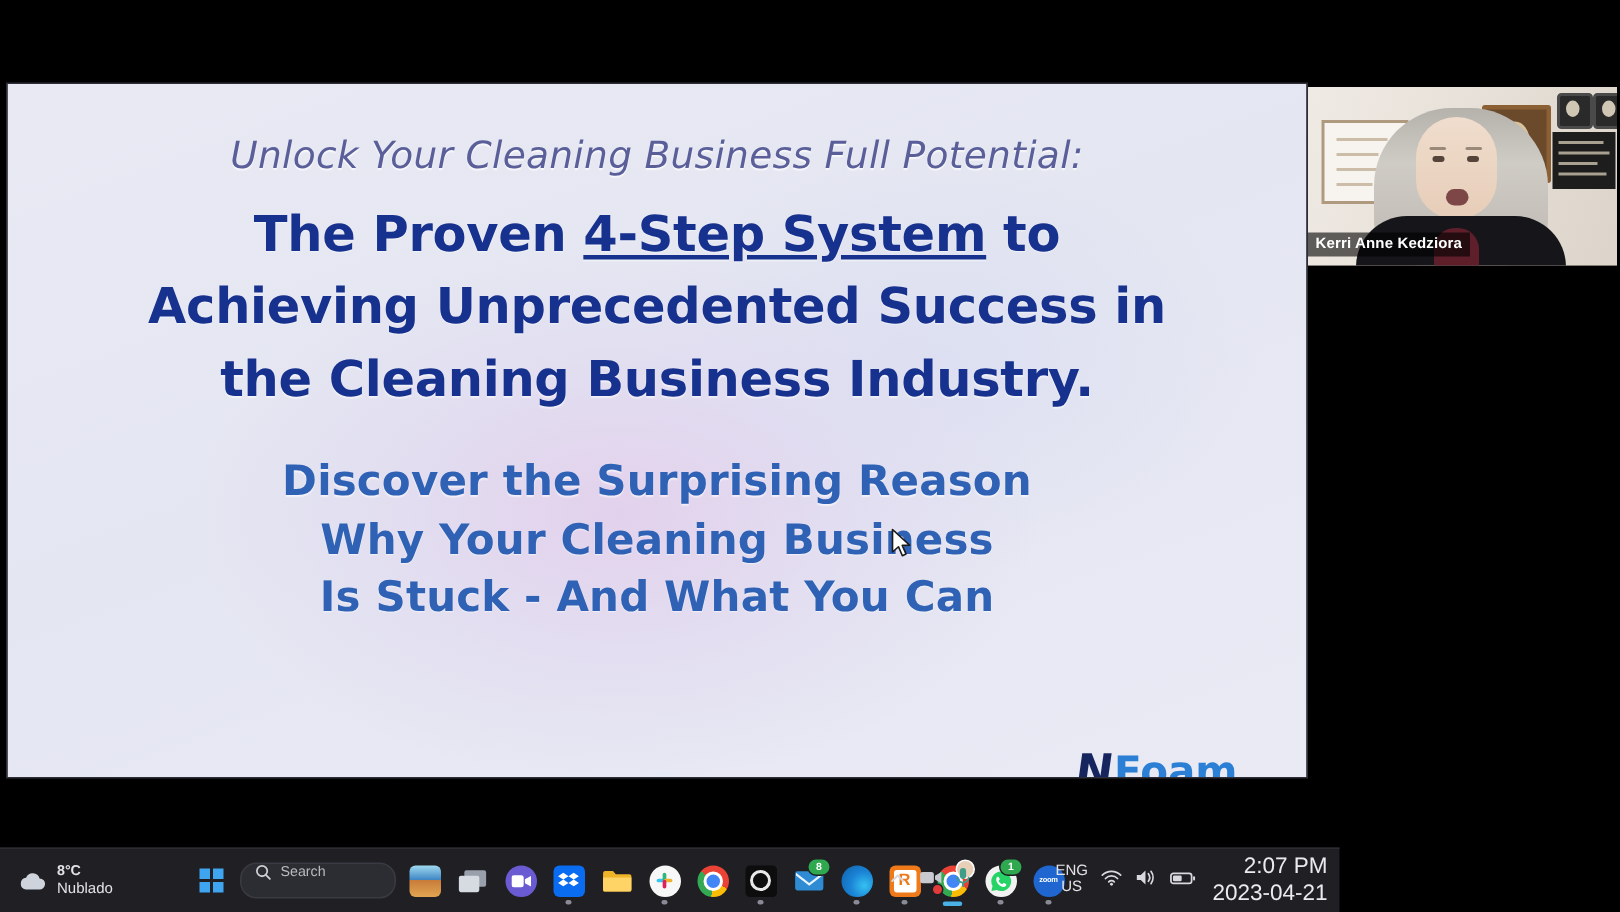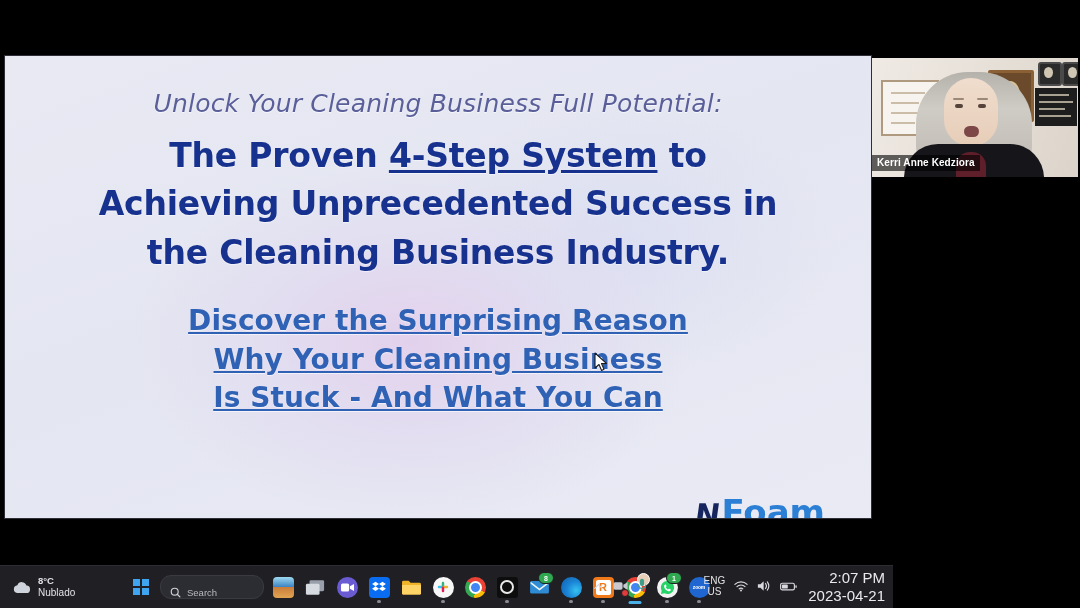--- a/index.html
+++ b/index.html
@@ -64,36 +64,36 @@
     font-family:"DejaVu Sans", sans-serif;
     font-weight:700;
     font-size:28px;
     line-height:1.38;
     color:#2f62b5;
     text-align:center;
     width:720px;
     letter-spacing:.1px;
     text-shadow:0 1px 1px rgba(255,255,255,.6);
   }
-  .subhead .l{display:block;text-decoration:underline;}
+  .subhead .l{display:block;}
 
   
   #slide-logo{
     position:absolute;right:46px;bottom:-10px;
     display:flex;align-items:flex-end;gap:1px;
     height:34px;overflow:hidden;pointer-events:none;
   }
   #slide-logo .mark{
     font-family:"DejaVu Sans", sans-serif;
     font-weight:700;font-size:30px;color:#16255e;
     line-height:.9;transform:skewX(-8deg);
   }
   #slide-logo .wordmark{
     font-family:"DejaVu Sans", sans-serif;
-    font-weight:700;font-size:34px;color:#2b7fd4;line-height:.95;
+    font-weight:700;font-size:27px;color:#2b7fd4;line-height:.95;
   }
 
   
   #cursor{position:absolute;left:594px;top:352px;width:14px;height:20px;}
 
   
   #webcam{
     position:absolute;left:872px;top:58px;width:206px;height:119px;
     overflow:hidden;background:#cdbfb2;
   }
@@ -179,21 +179,21 @@
     position:absolute;left:128px;display:flex;align-items:center;gap:6px;
   }
   .tb-btn{
     width:26px;height:26px;display:flex;align-items:center;justify-content:center;
     border-radius:4px;position:relative;
   }
   #start-icon{display:grid;grid-template-columns:7px 7px;grid-template-rows:7px 7px;gap:2px;}
   #start-icon i{display:block;background:#3fa5f0;}
   #searchbox{
     width:84px;height:22px;background:#2c2c33;border-radius:11px;
-    display:flex;align-items:flex-end;gap:6px;padding:0 9px;
+    display:flex;align-items:flex-start;gap:6px;padding:0 9px;
     border:1px solid #3a3a42;
   }
   #searchbox .ph{font-size:9.5px;color:#b9b9c0;}
 
   .app{width:26px;height:26px;position:relative;display:flex;align-items:center;justify-content:center;}
   .app .glyph{width:21px;height:21px;border-radius:4px;display:flex;align-items:center;justify-content:center;
     font-size:11px;font-weight:700;color:#fff;overflow:hidden;position:relative;}
   .app .dot{position:absolute;bottom:-3px;left:50%;transform:translateX(-50%);
     width:4px;height:3px;border-radius:2px;background:#8a8a95;}
   .app .bar{position:absolute;bottom:-4px;left:50%;transform:translateX(-50%);

